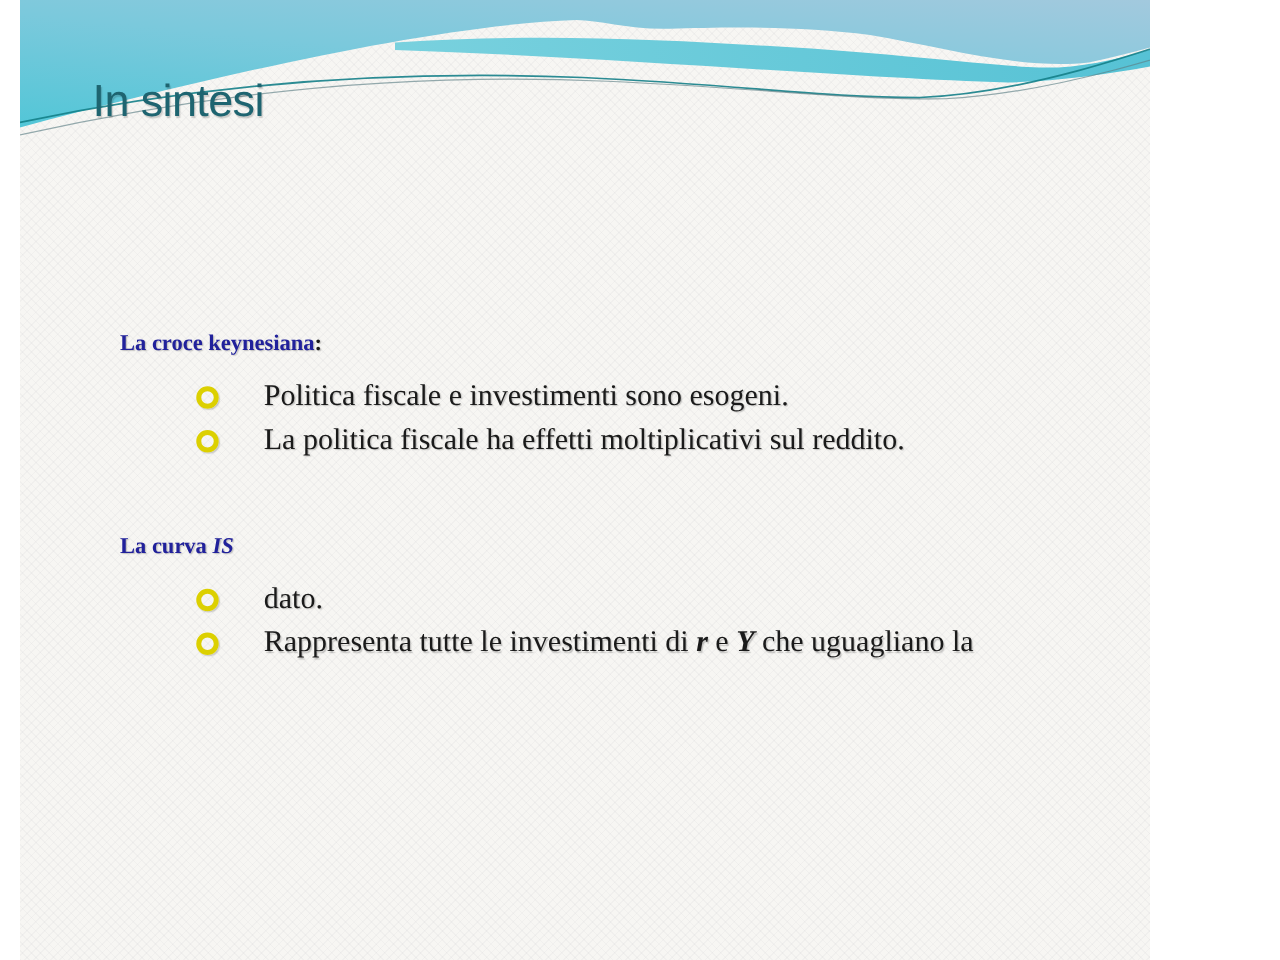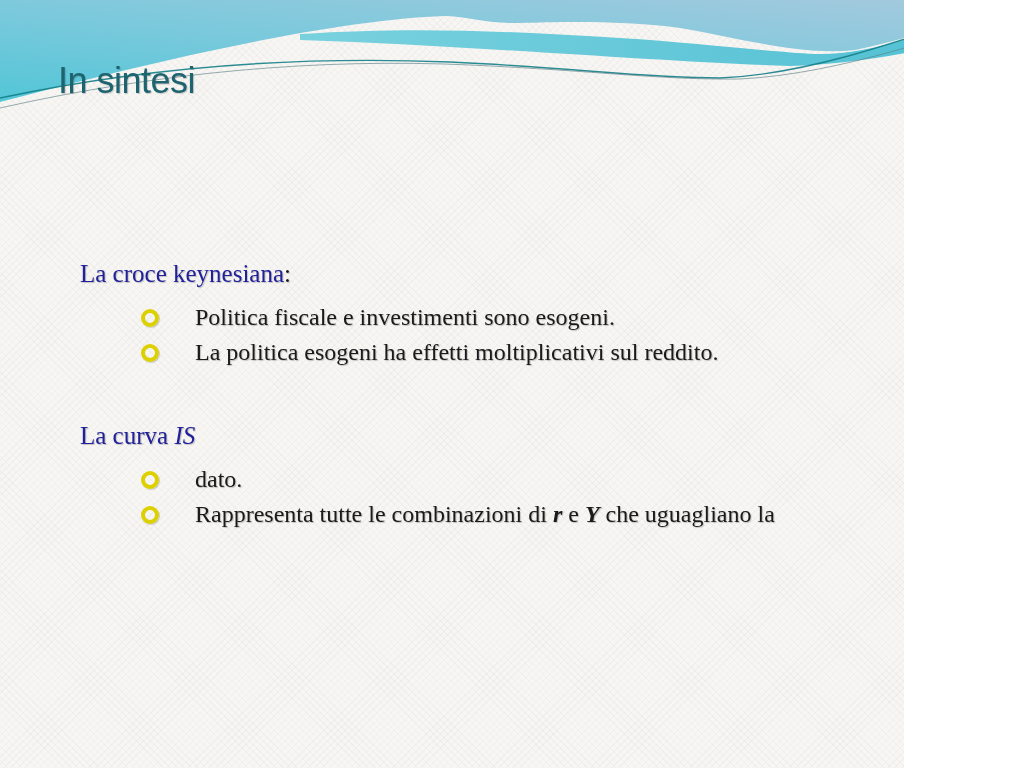--- a/index.html
+++ b/index.html
@@ -17,39 +17,40 @@
   }
   html,body{margin:0;padding:0;}
   body{width:1024px;height:768px;overflow:hidden;}
   .slide{
     position:relative;width:904px;height:768px;overflow:hidden;
     background-color:var(--color-page-bg);
     background-image:
       repeating-linear-gradient(45deg, rgba(185,185,192,.10) 0 1px, transparent 1px 5px),
       repeating-linear-gradient(135deg, rgba(185,185,192,.10) 0 1px, transparent 1px 5px);
     font-family:"Liberation Serif", serif;
+    margin-left:16px;
   }
   .wave-header{
     position:absolute;left:0;top:0;width:1024px;height:150px;display:block;z-index:1;
   }
   .slide-title{
     position:absolute;left:58px;top:60px;z-index:2;margin:0;
     font-family:"Liberation Sans", sans-serif;
     font-size:36px;font-weight:400;letter-spacing:-0.5px;
     color:var(--color-title);
     text-shadow:1px 1px 1px rgba(0,0,0,0.18);
   }
   .content{
     position:absolute;left:80px;top:256px;width:880px;z-index:2;
     font-size:24px;color:var(--color-body);
     text-shadow:1px 1px 1px rgba(0,0,0,0.22);
   }
   .section-2{margin-top:48px;}
   .sec-heading{
-    margin:0;font-size:25px;font-weight:400;line-height:36px;
+    margin:0;font-size:18px;font-weight:700;line-height:36px;
     color:var(--color-heading);
   }
   .sec-heading .h-italic{font-style:italic;}
   .sec-heading .h-suffix{color:var(--color-body);}
   ul.bullets{list-style:none;margin:8px 0 0 0;padding:0;}
   ul.bullets li{position:relative;padding-left:115px;line-height:35px;}
   .bullet-ring{
     position:absolute;left:61px;top:9px;width:10px;height:10px;
     border:4px solid var(--color-bullet);border-radius:50%;
     box-shadow:1px 1px 1px rgba(0,0,0,0.18);
@@ -86,33 +87,33 @@
 
     <div class="section section-1">
       <h2 class="sec-heading"><span>La croce keynesiana</span><span class="h-suffix">:</span></h2>
       <ul class="bullets">
         <li>
           <span class="bullet-ring"></span>
           <span class="li-text"><span class="line">Politica fiscale e investimenti sono esogeni.</span></span>
         </li>
         <li>
           <span class="bullet-ring"></span>
-          <span class="li-text"><span class="line">La politica esogeni ha effetti moltiplicativi sul reddito.</span></span>
+          <span class="li-text"><span class="line">La politica fiscale ha effetti moltiplicativi sul reddito.</span></span>
         </li>
       </ul>
     </div>
 
     <div class="section section-2">
       <h2 class="sec-heading"><span>La curva </span><span class="h-italic">IS</span></h2>
       <ul class="bullets">
         <li>
           <span class="bullet-ring"></span>
           <span class="li-text"><span class="line">dato.</span></span>
         </li>
         <li>
           <span class="bullet-ring"></span>
-          <span class="li-text"><span class="line"><span>Rappresenta tutte le combinazioni di </span><span class="var">r</span><span> e </span><span class="var">Y</span><span> che uguagliano la</span></span></span>
+          <span class="li-text"><span class="line"><span>Rappresenta tutte le investimenti di </span><span class="var">r</span><span> e </span><span class="var">Y</span><span> che uguagliano la</span></span></span>
         </li>
       </ul>
     </div>
 
   </div>
 </div>
 
 </body></html>

